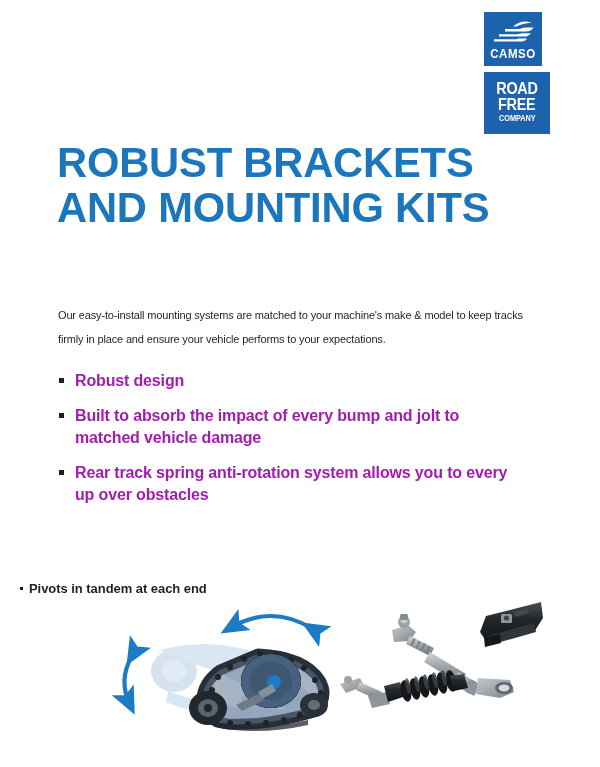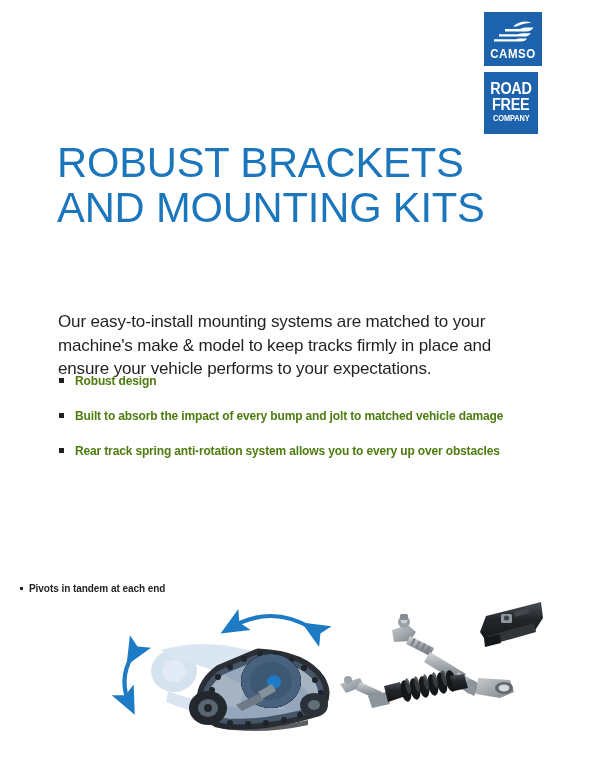--- a/index.html
+++ b/index.html
@@ -50,21 +50,21 @@
     color: #ffffff;
     font-family: "Liberation Sans Narrow", "Liberation Sans", sans-serif;
     font-weight: bold;
     font-size: 12.5px;
     letter-spacing: 0.6px;
     line-height: 1;
     transform: scaleX(0.92);
   }
   .badge-box {
     margin-top: 6px;
-    width: 54px;
+    width: 66px;
     height: 62px;
     background: #1d62ad;
     display: flex;
     flex-direction: column;
     align-items: center;
     justify-content: center;
     color: #ffffff;
     text-align: center;
   }
   .badge-l1, .badge-l2 {
@@ -85,78 +85,78 @@
   }
 
   
   .headline {
     position: absolute;
     left: 57px;
     top: 140px;
     width: 440px;
     color: #1b76bc;
     font-family: "Liberation Sans Narrow", "Liberation Sans", sans-serif;
-    font-weight: normal;
+    font-weight: bold;
     font-size: 43px;
     line-height: 45px;
     letter-spacing: -0.2px;
   }
   .headline div {
     transform: scaleX(0.97);
     transform-origin: left center;
     white-space: nowrap;
   }
 
   
   .intro {
     position: absolute;
     left: 58px;
     top: 293px;
     width: 470px;
     color: #231f20;
-    font-size: 17px;
+    font-size: 11px;
     line-height: 23.5px;
     letter-spacing: -0.15px;
   }
 
   .bullets {
     position: absolute;
     left: 58px;
     top: 370px;
     width: 470px;
     margin: 0;
     padding: 0;
     list-style: none;
   }
   .bullets li {
     position: relative;
     padding-left: 17px;
     margin-bottom: 13px;
-    color: #4d7c0f;
-    font-size: 12px;
+    color: #a21caf;
+    font-size: 16px;
     font-weight: bold;
     line-height: 22px;
     letter-spacing: -0.15px;
   }
   .bullets li .sq {
     position: absolute;
     left: 1px;
     top: 8px;
     width: 5px;
     height: 5px;
     background: #231f20;
   }
 
   
   .footnote {
     position: absolute;
     left: 20px;
     top: 583px;
     color: #231f20;
-    font-size: 10px;
+    font-size: 13px;
     font-weight: bold;
     line-height: 11px;
     letter-spacing: -0.05px;
     padding-left: 9px;
   }
   .footnote .sq {
     position: absolute;
     left: 0;
     top: 4px;
     width: 3px;

